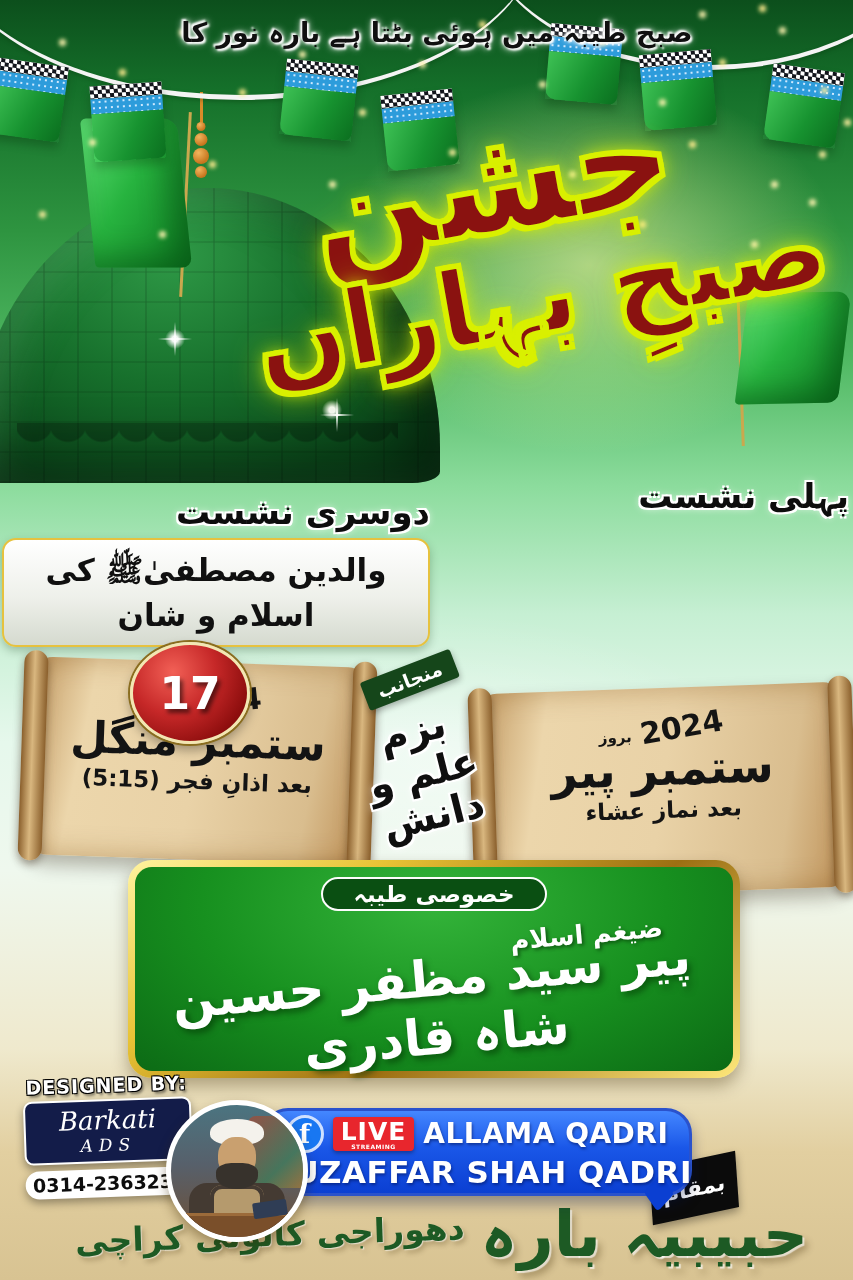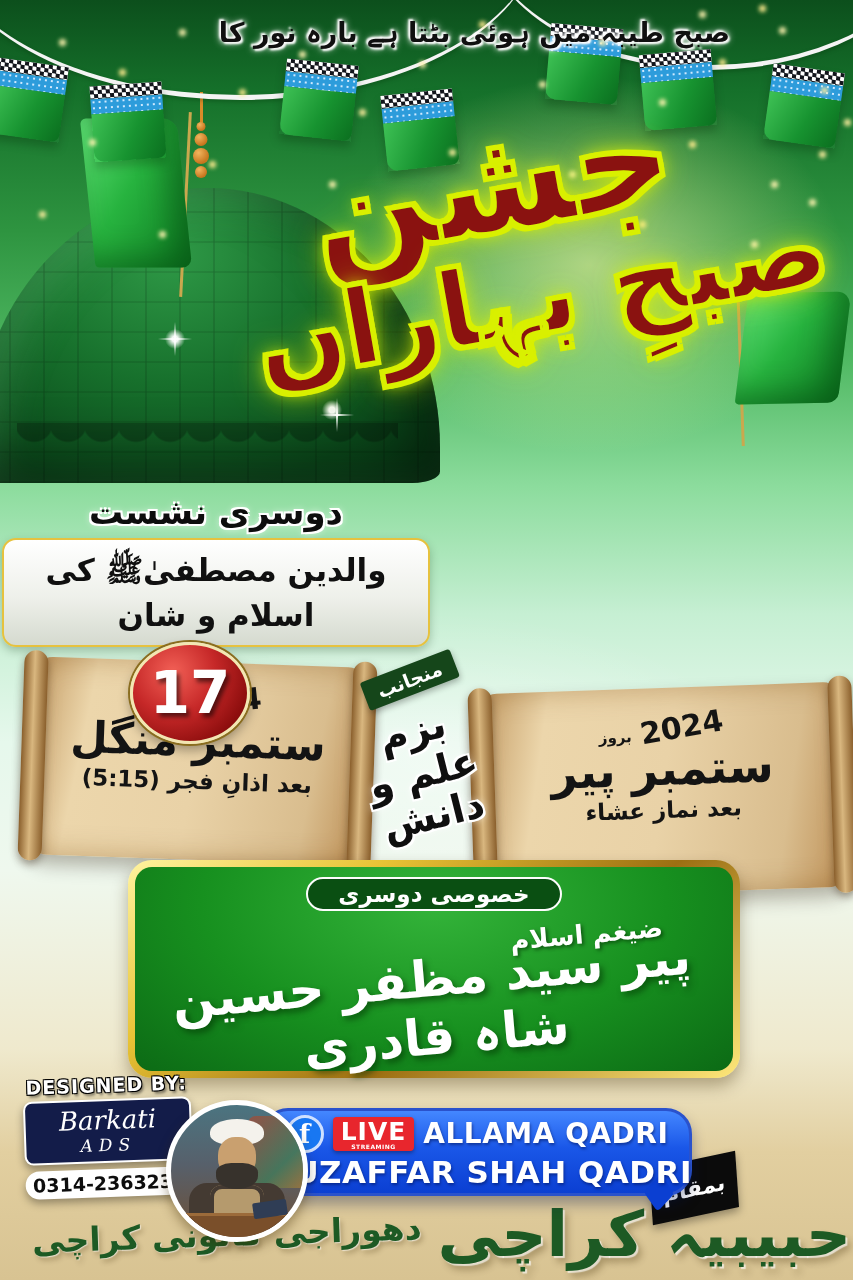--- a/index.html
+++ b/index.html
@@ -65,37 +65,37 @@
   .sideflag { position:absolute; background:linear-gradient(125deg,#5fe276 0%,#27b33f 45%,#0e7c22 100%);
     border-radius:6px 14px 10px 4px; box-shadow:inset -14px -10px 30px rgba(0,60,10,.45); }
   .sf1 { left:88px; top:118px; width:96px; height:150px; transform:rotate(-6deg) skewY(6deg); }
   .sf2 { left:742px; top:292px; width:102px; height:112px; transform:rotate(7deg) skewY(-8deg); }
   .pole { position:absolute; width:3px; background:#caa84e; }
   .p1 { left:184px; top:112px; height:185px; transform:rotate(3deg); }
   .p2 { left:739px; top:286px; height:160px; transform:rotate(-2deg); }
 
   
   .urdu { direction:rtl; font-family:"DejaVu Sans", sans-serif; }
-  .couplet { position:absolute; left:110px; top:12px; width:620px; text-align:right; z-index:5;
+  .couplet { position:absolute; left:127px; top:12px; width:620px; text-align:center; z-index:5;
     color:#101010; font-weight:bold; font-size:27px; line-height:1.55;
     text-shadow:0 0 5px #fff,0 0 9px #fff,2px 2px 2px rgba(255,255,255,.95),-2px -2px 2px rgba(255,255,255,.95); }
   .main-title { position:absolute; left:235px; top:112px; width:590px; z-index:4; text-align:center;
     transform:rotate(-10deg); color:#8a1210; font-weight:bold;
     -webkit-text-stroke:3px #d9f000;
     text-shadow:0 0 16px #d9f000, 0 0 34px rgba(217,240,0,.85),
       4px 4px 0 #d9f000,-4px -4px 0 #d9f000,4px -4px 0 #d9f000,-4px 4px 0 #d9f000; }
   .main-title .w1 { font-size:138px; line-height:.95; padding-right:60px; }
   .main-title .w2 { font-size:104px; line-height:1.05; }
   .subtitle { position:absolute; left:245px; top:448px; width:350px; z-index:5; text-align:center;
     font-size:44px; font-weight:bold; color:#0c0c00; letter-spacing:4px;
     -webkit-text-stroke:2px #d9f000;
     text-shadow:0 0 10px #d9f000,3px 3px 0 #d9f000,-3px -3px 0 #d9f000,3px -3px 0 #d9f000,-3px 3px 0 #d9f000; }
   .session { position:absolute; z-index:5; text-align:center; }
   .session .hd { font-size:34px; font-weight:bold; color:#0d0d0d;
-    text-shadow:2px 2px 0 #fff,-2px -2px 0 #fff,2px -2px 0 #fff,-2px 2px 0 #fff,0 0 9px #fff; }
+    text-shadow:2px 2px 0 #fff,-2px -2px 0 #fff,2px -2px 0 #fff,-2px 2px 0 #fff,0 0 9px #fff;text-align:right; }
   .session .box { margin-top:6px; background:linear-gradient(180deg,#ffffff 0%,#eef0ea 55%,#d5dacf 100%);
     border:2px solid #e6c23f; border-radius:14px; padding:12px 10px;
     font-size:31px; font-weight:bold; color:#101010; box-shadow:0 4px 10px rgba(0,40,0,.25); }
   .session-first { right:4px; top:476px; width:416px; }
   .session-second { left:2px; top:492px; width:428px; }
 
   
   .scroll { position:absolute; z-index:6;
     background:linear-gradient(100deg,#c29a63 0%,#ecd6ab 18%,#e9d2a7 50%,#e0c globalization494 0%, #d9bd8e 82%,#bd8f55 100%);
     background:linear-gradient(100deg,#c29a63 0%,#ecd6ab 18%,#e9d2a7 50%,#d9bd8e 82%,#bd8f55 100%);
@@ -109,21 +109,21 @@
   .scroll-inner { position:absolute; inset:8px 26px; direction:rtl; text-align:center; color:#141414; }
   .row-a { display:flex; justify-content:center; align-items:flex-end; gap:8px; margin-top:14px; }
   .yr { font-size:30px; font-weight:bold; transform:rotate(-8deg); }
   .broz { font-size:15px; font-weight:bold; }
   .mw { font-size:46px; font-weight:bold; line-height:1.05; }
   .tm { font-size:23px; font-weight:bold; margin-top:4px; }
   .date-badge { position:absolute; z-index:7; width:120px; height:102px; border-radius:50%;
     background:radial-gradient(circle at 35% 28%, #f26056 0%, #c62828 42%, #8e0e0e 76%, #6d0606 100%);
     border:3px solid #f3e6b2; box-shadow:0 0 0 2px #8a6d1f, 0 6px 12px rgba(0,0,0,.35);
     display:flex; align-items:center; justify-content:center; }
-  .date-badge span { font-size:58px; font-weight:bold; color:#fff; text-shadow:3px 4px 4px rgba(0,0,0,.55); }
+  .date-badge span { font-size:44px; font-weight:bold; color:#fff; text-shadow:3px 4px 4px rgba(0,0,0,.55); }
   .badge-16 { left:592px; top:636px; }
   .badge-17 { left:130px; top:642px; }
   .organizer { position:absolute; left:346px; top:664px; width:152px; height:205px; z-index:6;
     text-align:center; transform:rotate(-8deg); }
   .org-label { display:inline-block; background:#15461a; color:#fff; font-size:19px; font-weight:bold;
     padding:4px 14px; transform:rotate(-13deg); border-radius:3px; box-shadow:0 3px 6px rgba(0,0,0,.3); }
   .org-name { margin-top:14px; font-size:39px; font-weight:bold; color:#0f0f0f; line-height:1.12;
     transform:rotate(-6deg);
     text-shadow:2px 2px 0 #fff,-2px -2px 0 #fff,2px -2px 0 #fff,-2px 2px 0 #fff,0 0 10px #fff; }
 
@@ -267,20 +267,21 @@
     <div>صبح طیبہ میں ہوئی بٹتا ہے بارہ نور کا</div>
   </div>
 
   <div class="main-title urdu">
     <div class="w1">جشن</div>
     <div class="w2">صبحِ بہاراں</div>
   </div>
 
 
   <div class="session session-first urdu">
+    <div class="hd">پہلی نشست</div>
   </div>
   <div class="session session-second urdu">
     <div class="hd">دوسری نشست</div>
     <div class="box">والدین مصطفیٰﷺ کی اسلام و شان</div>
   </div>
 
   <div class="scroll scroll-right">
     <div class="scroll-inner">
       <div class="row-a">
         <span class="yr">2024</span>
@@ -305,21 +306,21 @@
     <span>17</span>
   </div>
 
   <div class="organizer">
     <div class="org-label urdu">منجانب</div>
     <div class="org-name urdu">بزم علم و دانش</div>
   </div>
 
   <div class="plaque">
     <div class="plaque-inner">
-      <div class="kk-pill">خصوصی دوسری</div>
+      <div class="kk-pill">خصوصی طیبہ</div>
       <div class="honorific urdu">ضیغم اسلام</div>
       <div class="speaker-name">پیر سید مظفر حسین شاہ قادری</div>
     </div>
   </div>
 
   <div class="designer">
     <div class="hd">DESIGNED BY:</div>
     <div class="brand">
       <div class="b1">Barkati</div>
       <div class="b2">ADS</div>
@@ -346,17 +347,17 @@
         <div class="lv">LIVE</div>
         <div class="st">STREAMING</div>
       </div>
       <div class="lb-line1">ALLAMA QADRI</div>
     </div>
     <div class="lb-line2">MUZAFFAR SHAH QADRI</div>
   </div>
 
   <div class="venue-label urdu">بمقام</div>
   <div class="bottom-line">
-    <div class="masjid urdu">حبیبیہ کراچی</div>
+    <div class="masjid urdu">حبیبیہ بارہ</div>
     <div class="address urdu">دھوراجی کالونی کراچی</div>
   </div>
 
 </div>
 
 </body></html>

